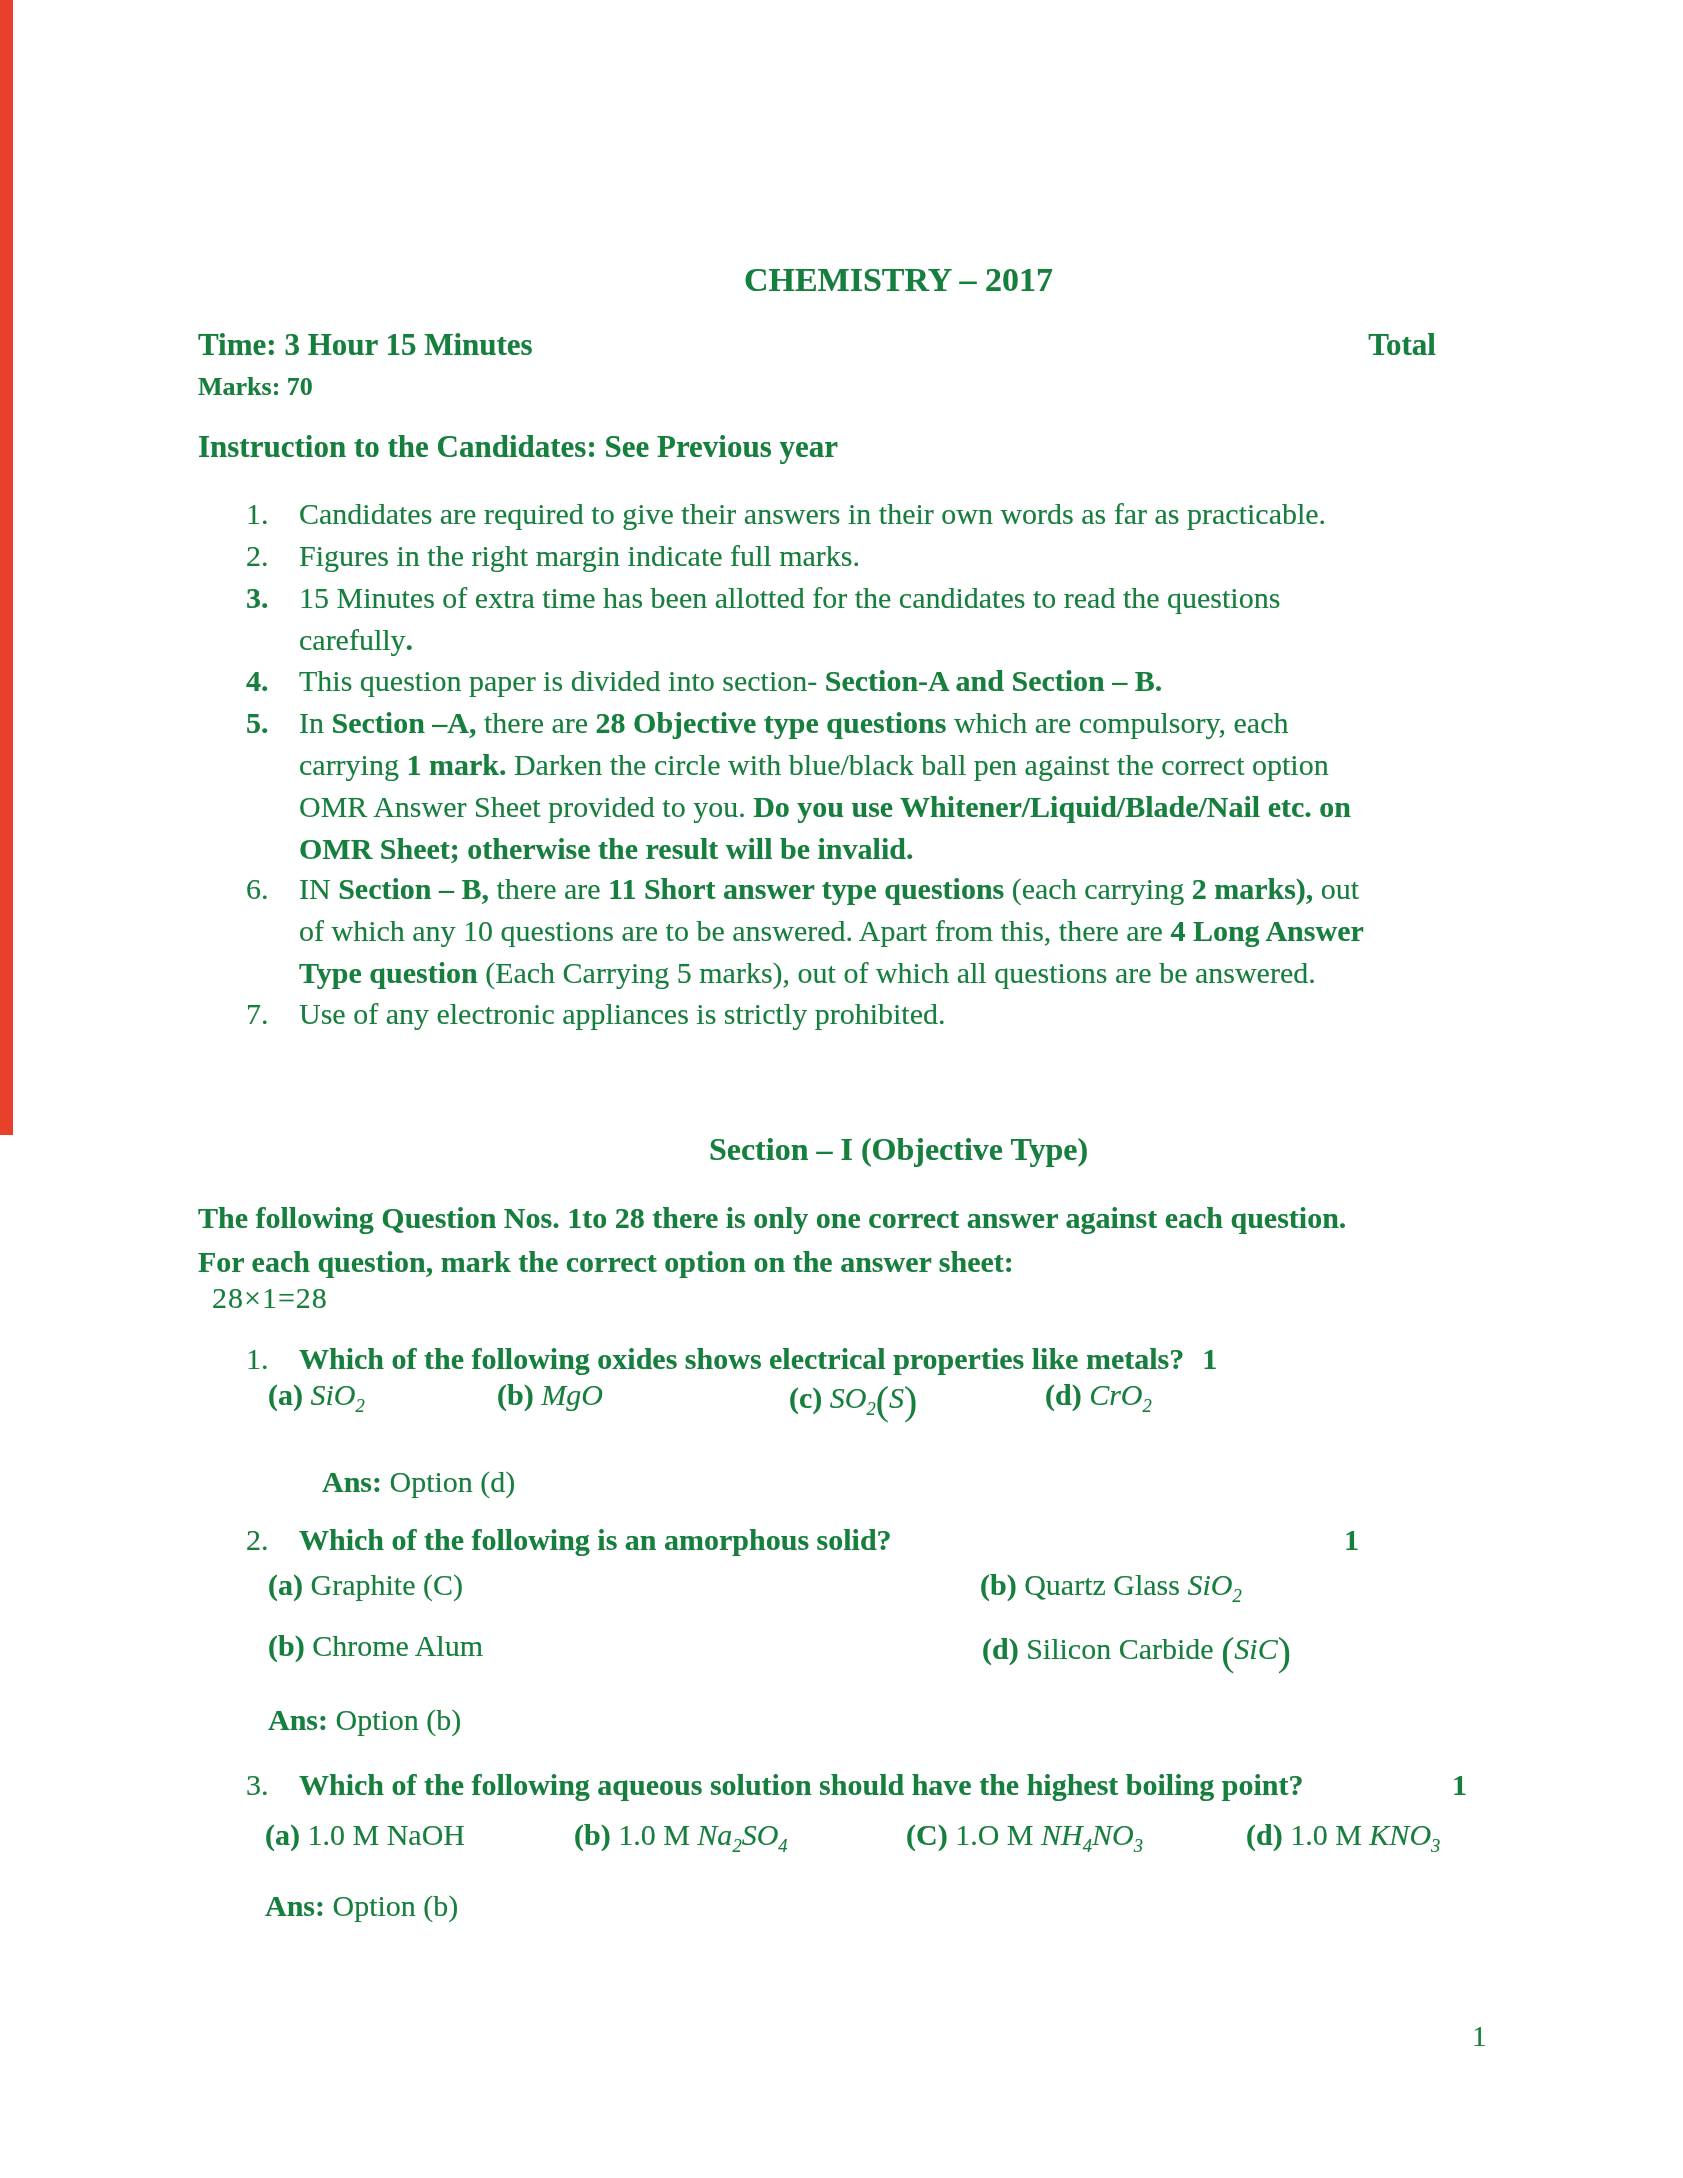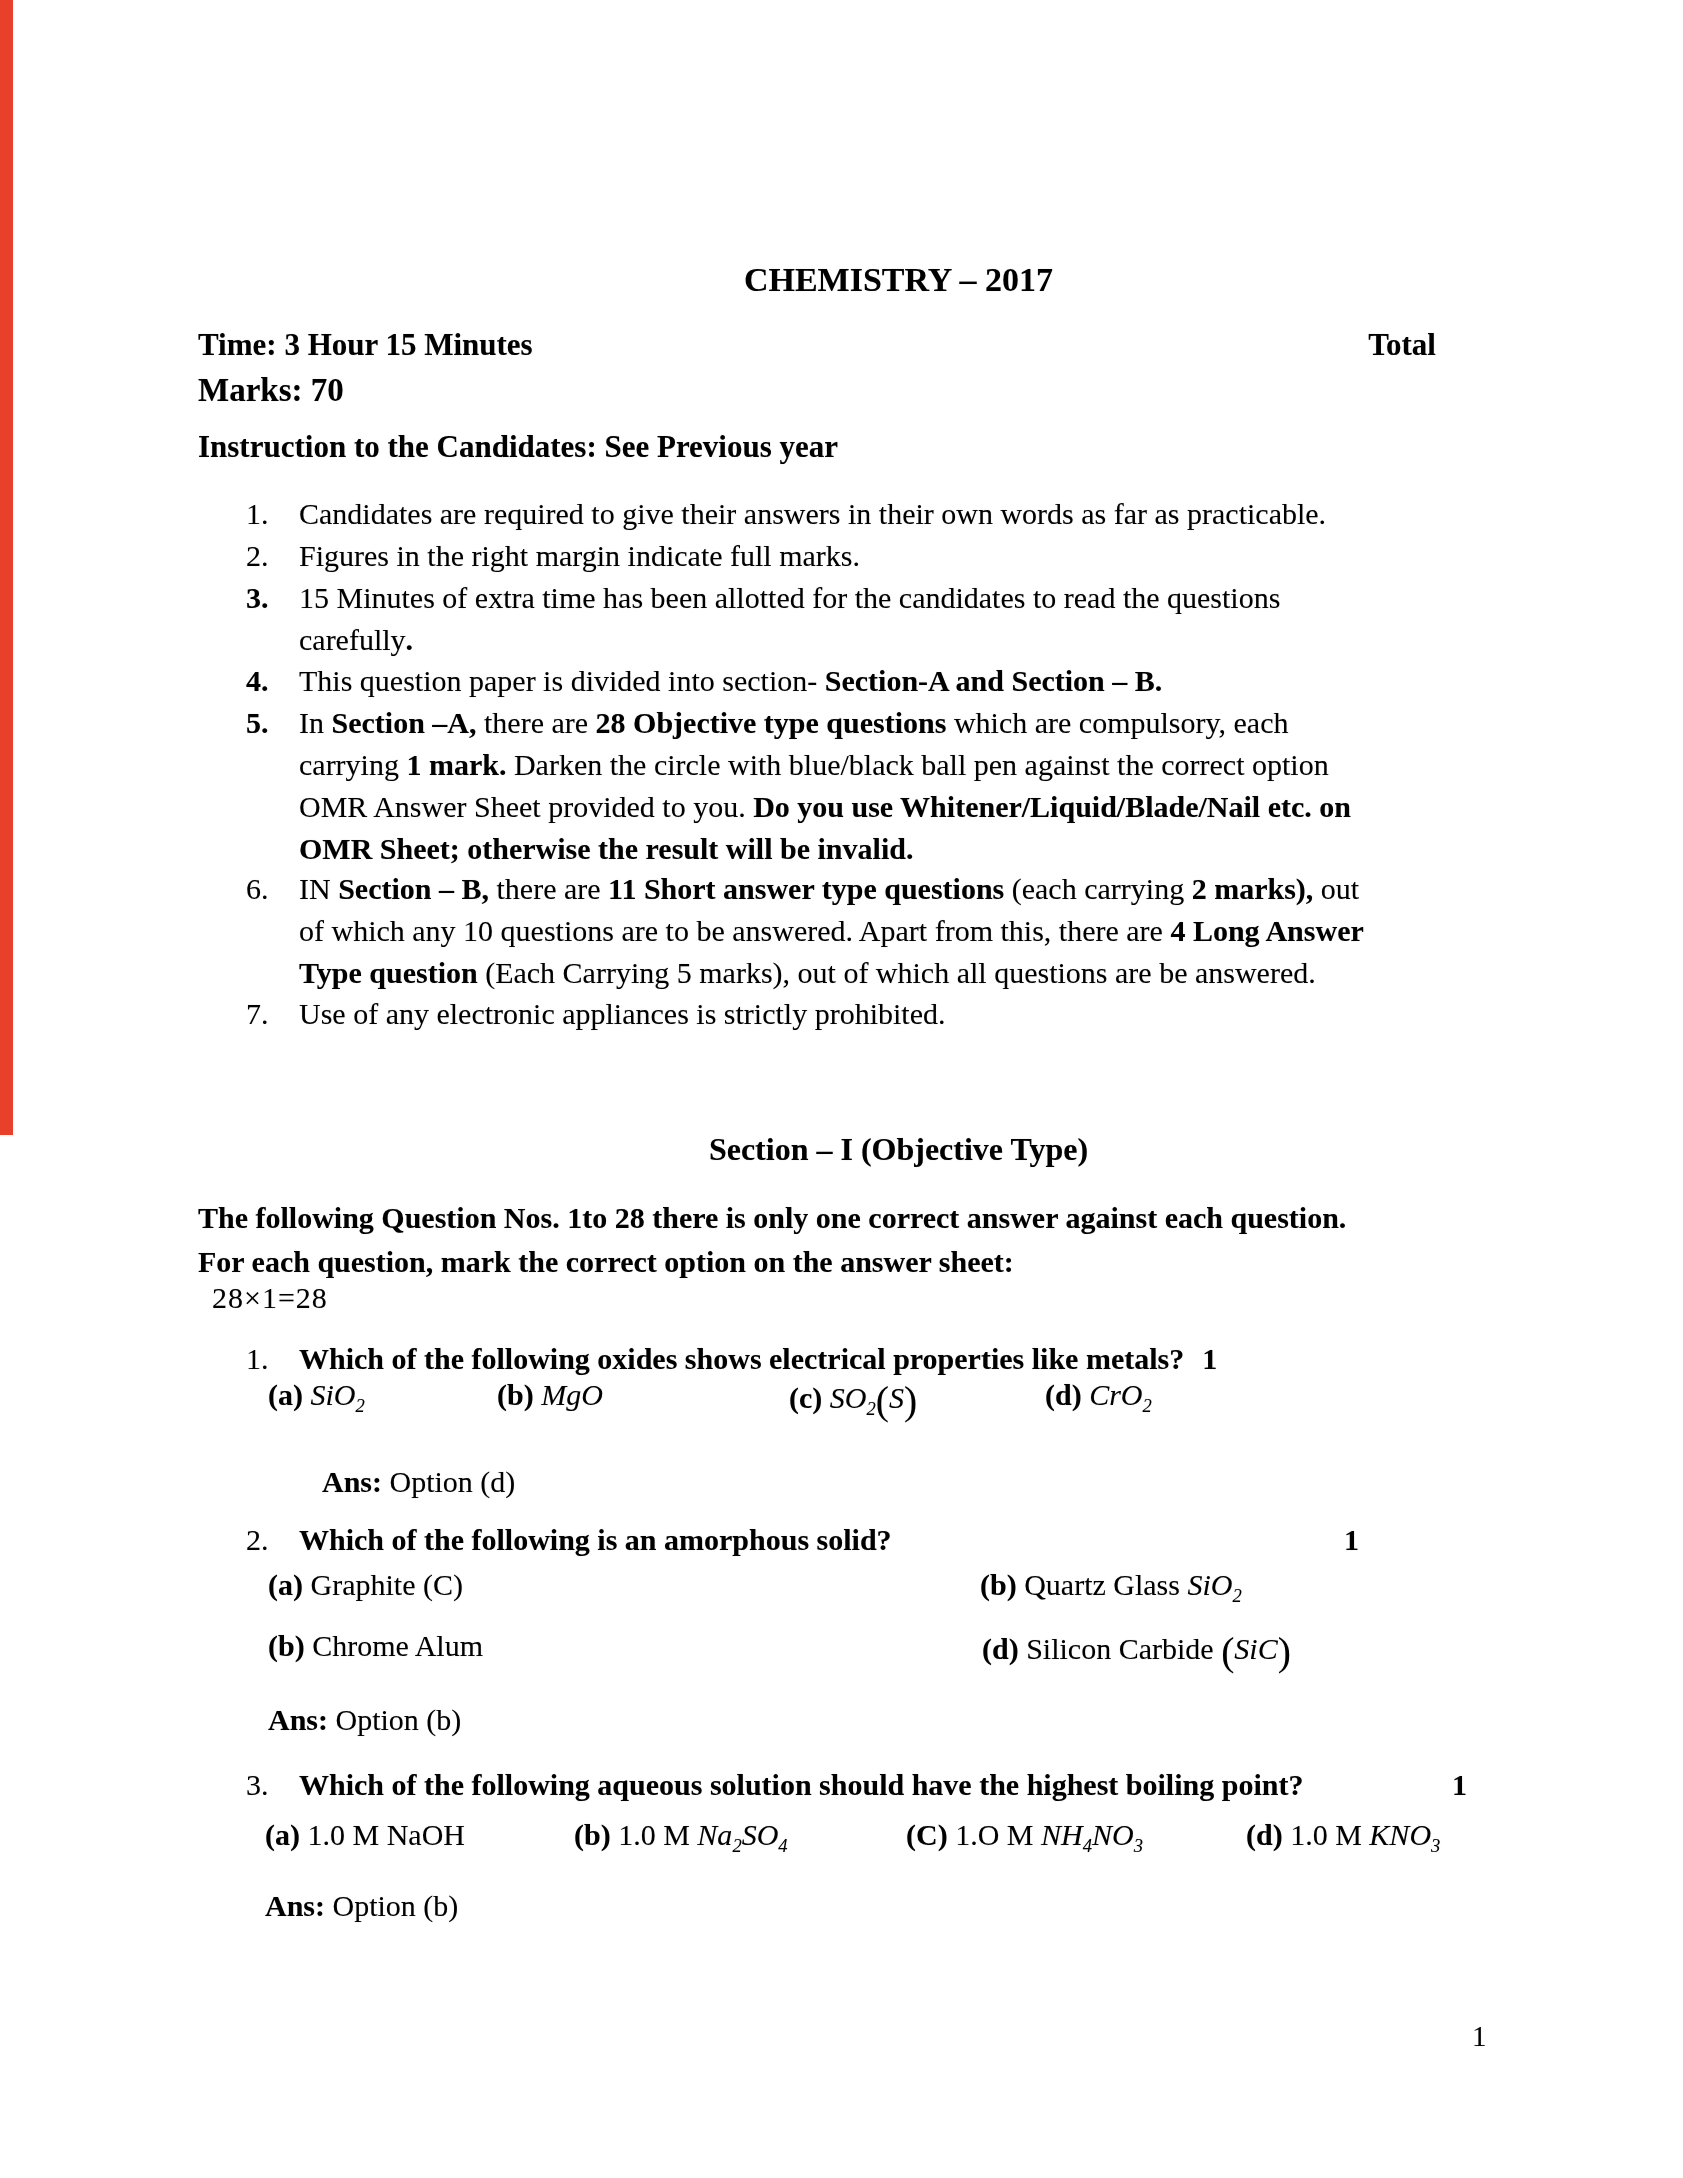--- a/index.html
+++ b/index.html
@@ -1,24 +1,24 @@
 <!DOCTYPE html>
 <html><head>
 <meta charset="utf-8">
 <style>
   html,body{margin:0;padding:0;background:#ffffff;}
   .page{
     position:relative;width:1683px;height:2178px;background:#ffffff;
-    font-family:"Liberation Serif", serif;color:#000000;overflow:hidden;
+    font-family:"Liberation Serif", serif;color:#15803d;overflow:hidden;
     text-shadow:0 0 1px rgba(27,27,27,0.28);
   }
   .red-stripe{position:absolute;left:0;top:0;width:13px;height:1135px;}
   .title{position:absolute;top:261px;left:198px;width:1401px;margin:0;text-align:center;font-size:34px;font-weight:bold;}
   .meta-row{position:absolute;top:327px;left:198px;width:1238px;display:flex;justify-content:space-between;font-weight:bold;font-size:31px;}
-  .marks{position:absolute;top:372px;left:198px;font-weight:bold;font-size:33px;text-align:right;}
+  .marks{position:absolute;top:372px;left:198px;font-weight:bold;font-size:26px;text-align:right;}
   .instr-head{position:absolute;top:429px;left:198px;font-weight:bold;font-size:31px;}
   .instr-list{position:absolute;top:493px;left:246px;font-size:30px;line-height:42px;}
   .instr-item{display:flex;align-items:flex-start;}
   .instr-item:nth-child(1){height:42px;}
   .instr-item:nth-child(2){height:42px;}
   .instr-item:nth-child(3){height:83px;}
   .instr-item:nth-child(4){height:42px;}
   .instr-item:nth-child(5){height:166px;}
   .instr-item:nth-child(6){height:125px;}
   .instr-item:nth-child(7){height:42px;}

